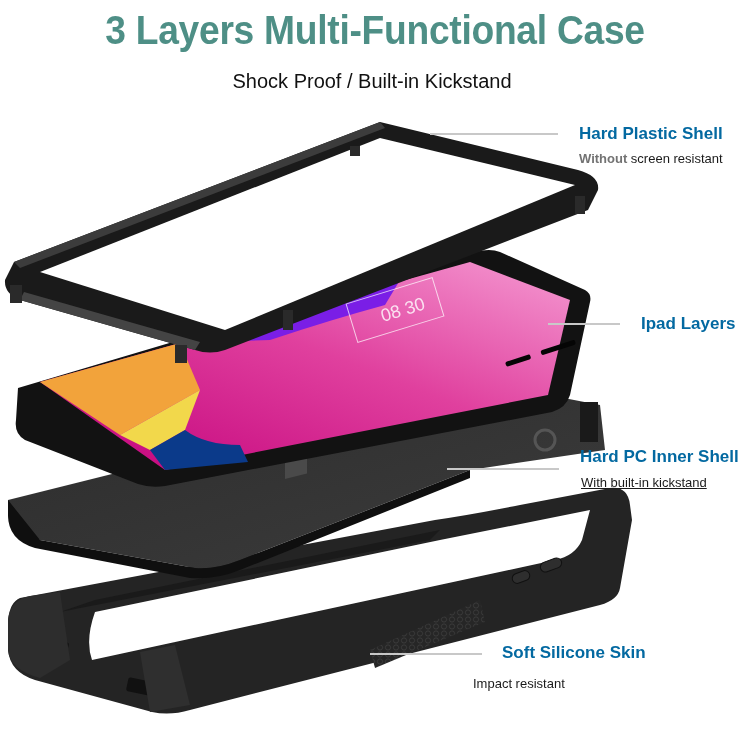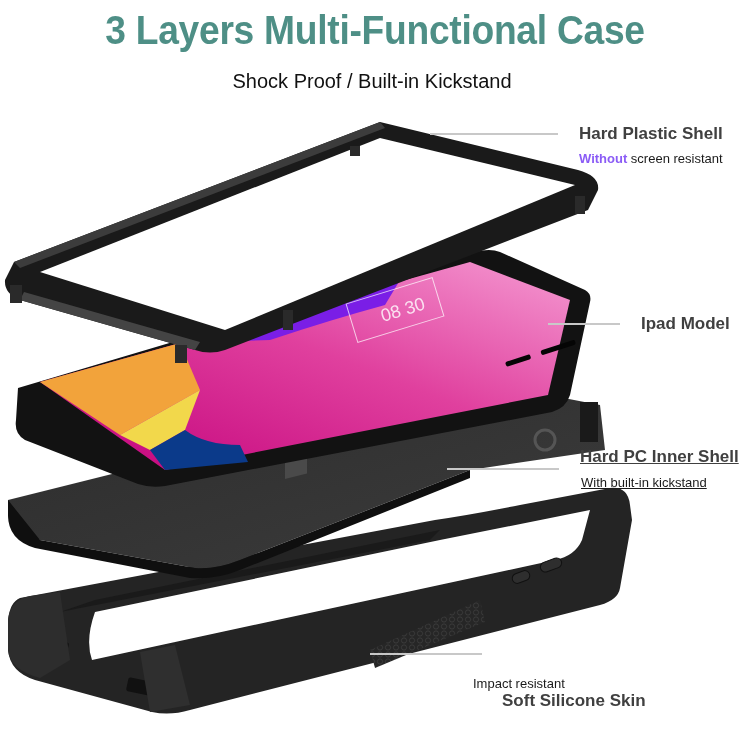--- a/index.html
+++ b/index.html
@@ -11,27 +11,27 @@
     font-size: 40px; color: #4e8f86; letter-spacing: -0.3px;
     transform: scaleX(0.93); transform-origin: center;
   }
   .subtitle {
     position: absolute; left: 0; top: 70px; width: 744px; text-align: center;
     font-size: 20px; color: #111111;
   }
   .art { position: absolute; left: 0; top: 0; width: 750px; height: 750px; }
   .leader { position: absolute; height: 2px; background: #c8c8c8; }
   .label-head {
-    position: absolute; font-weight: bold; font-size: 17px; color: #404040;
+    position: absolute; font-weight: bold; font-size: 17px; color: #0369a1;
     white-space: nowrap;
   }
   .label-sub {
     position: absolute; font-size: 13px; color: #1a1a1a; white-space: nowrap;
   }
-  .label-sub .warn { color: #8b5cf6; font-weight: bold; }
+  .label-sub .warn { color: #737373; font-weight: bold; }
 </style>
 </head>
 <body>
 
 <div class="title">3 Layers Multi-Functional Case</div>
 <div class="subtitle">Shock Proof / Built-in Kickstand</div>
 
 <svg class="art" viewBox="0 0 750 750" xmlns="http://www.w3.org/2000/svg">
   <defs>
     <linearGradient id="screenGrad" x1="0" y1="1" x2="1" y2="0">
@@ -122,19 +122,19 @@
 <div class="leader" style="left:430px; top:133px; width:128px;"></div>
 <div class="leader" style="left:548px; top:323px; width:72px;"></div>
 <div class="leader" style="left:447px; top:468px; width:112px;"></div>
 <div class="leader" style="left:370px; top:653px; width:112px;"></div>
 
 <div class="label-head" style="left:579px; top:124px;">Hard Plastic Shell</div>
 <div class="label-sub" style="left:579px; top:151px;">
   <span class="warn">Without</span><span> screen resistant</span>
 </div>
 
-<div class="label-head" style="left:641px; top:314px;">Ipad Model</div>
+<div class="label-head" style="left:641px; top:314px;">Ipad Layers</div>
 
-<div class="label-head" style="left:580px; top:447px;text-decoration:underline;">Hard PC Inner Shell</div>
+<div class="label-head" style="left:580px; top:447px;">Hard PC Inner Shell</div>
 <div class="label-sub" style="left:581px; top:475px;text-decoration:underline;">With built-in kickstand</div>
 
-<div class="label-head" style="left:502px; top:643px;margin-top:48px;">Soft Silicone Skin</div>
+<div class="label-head" style="left:502px; top:643px;">Soft Silicone Skin</div>
 <div class="label-sub" style="left:473px; top:676px;">Impact resistant</div>
 
 </body></html>

